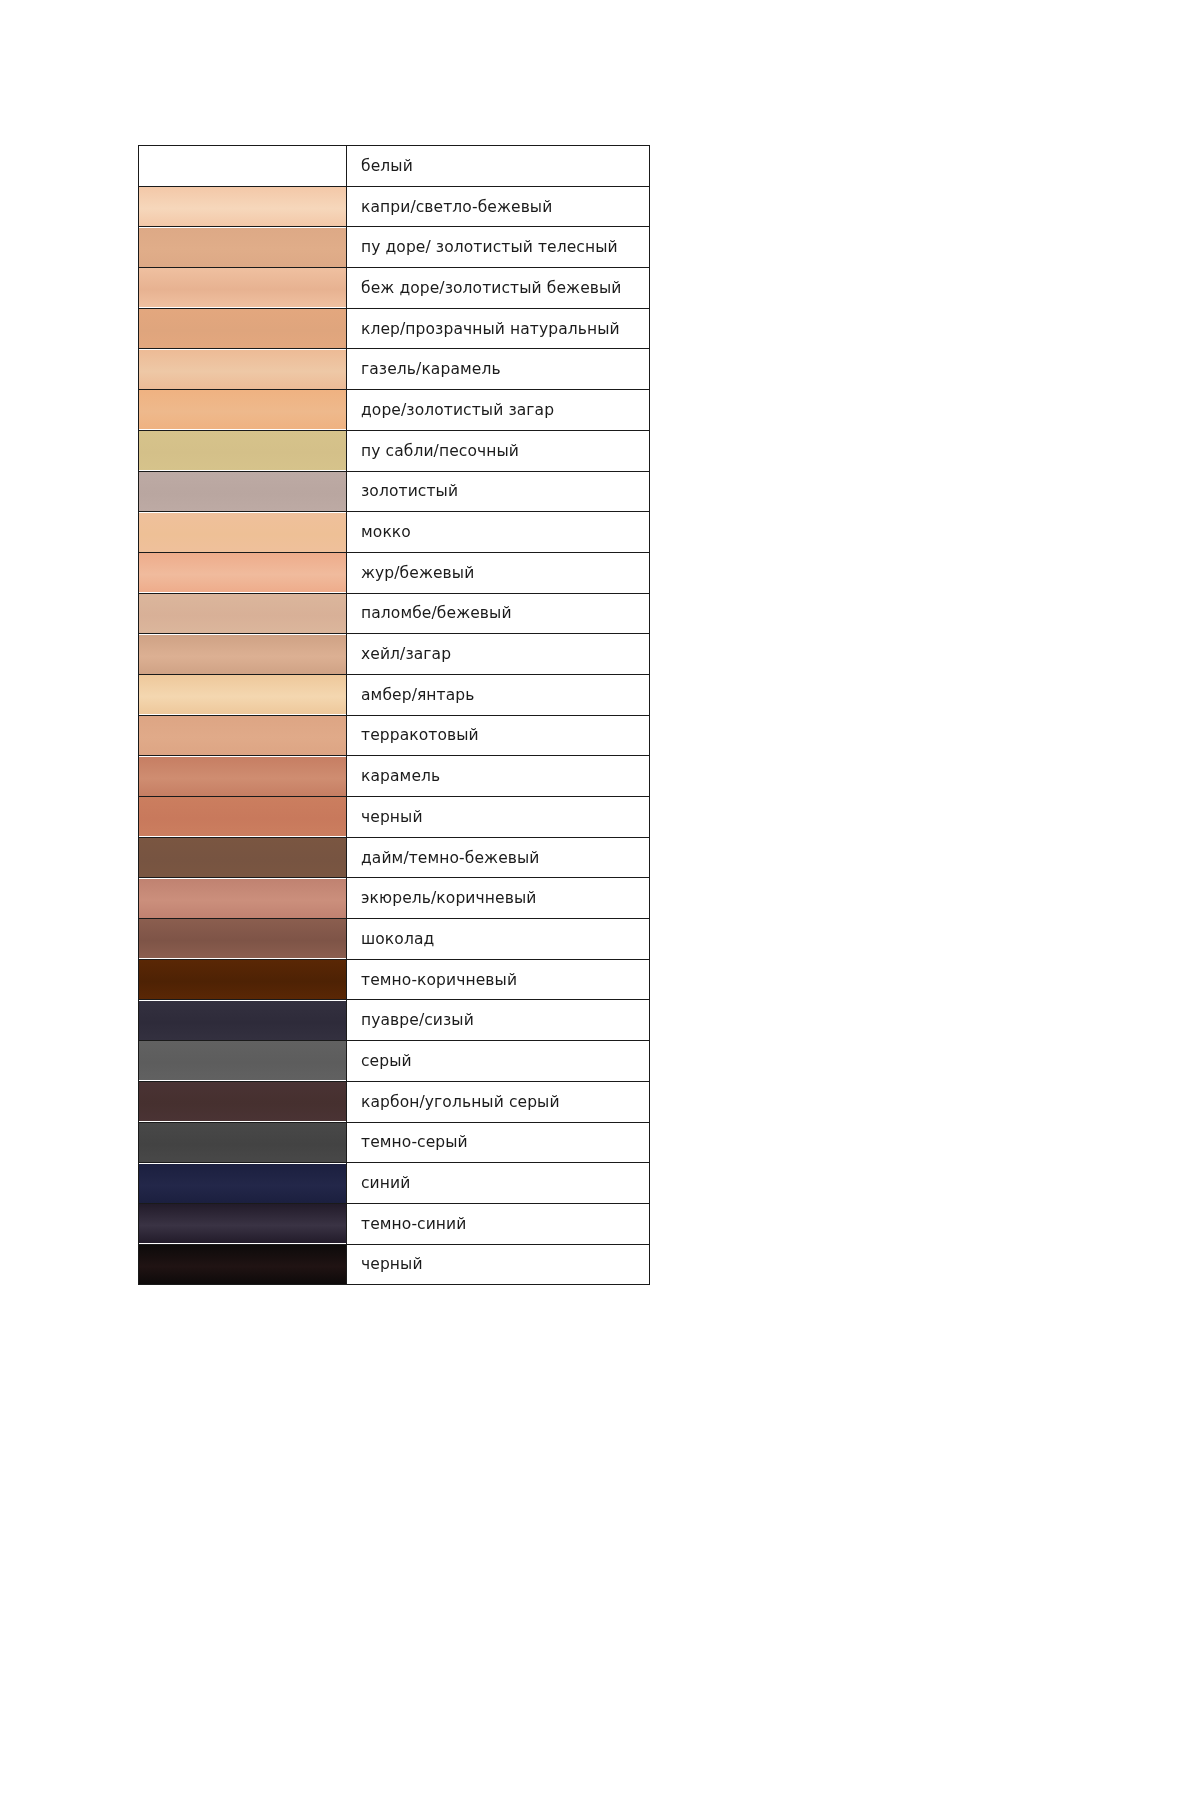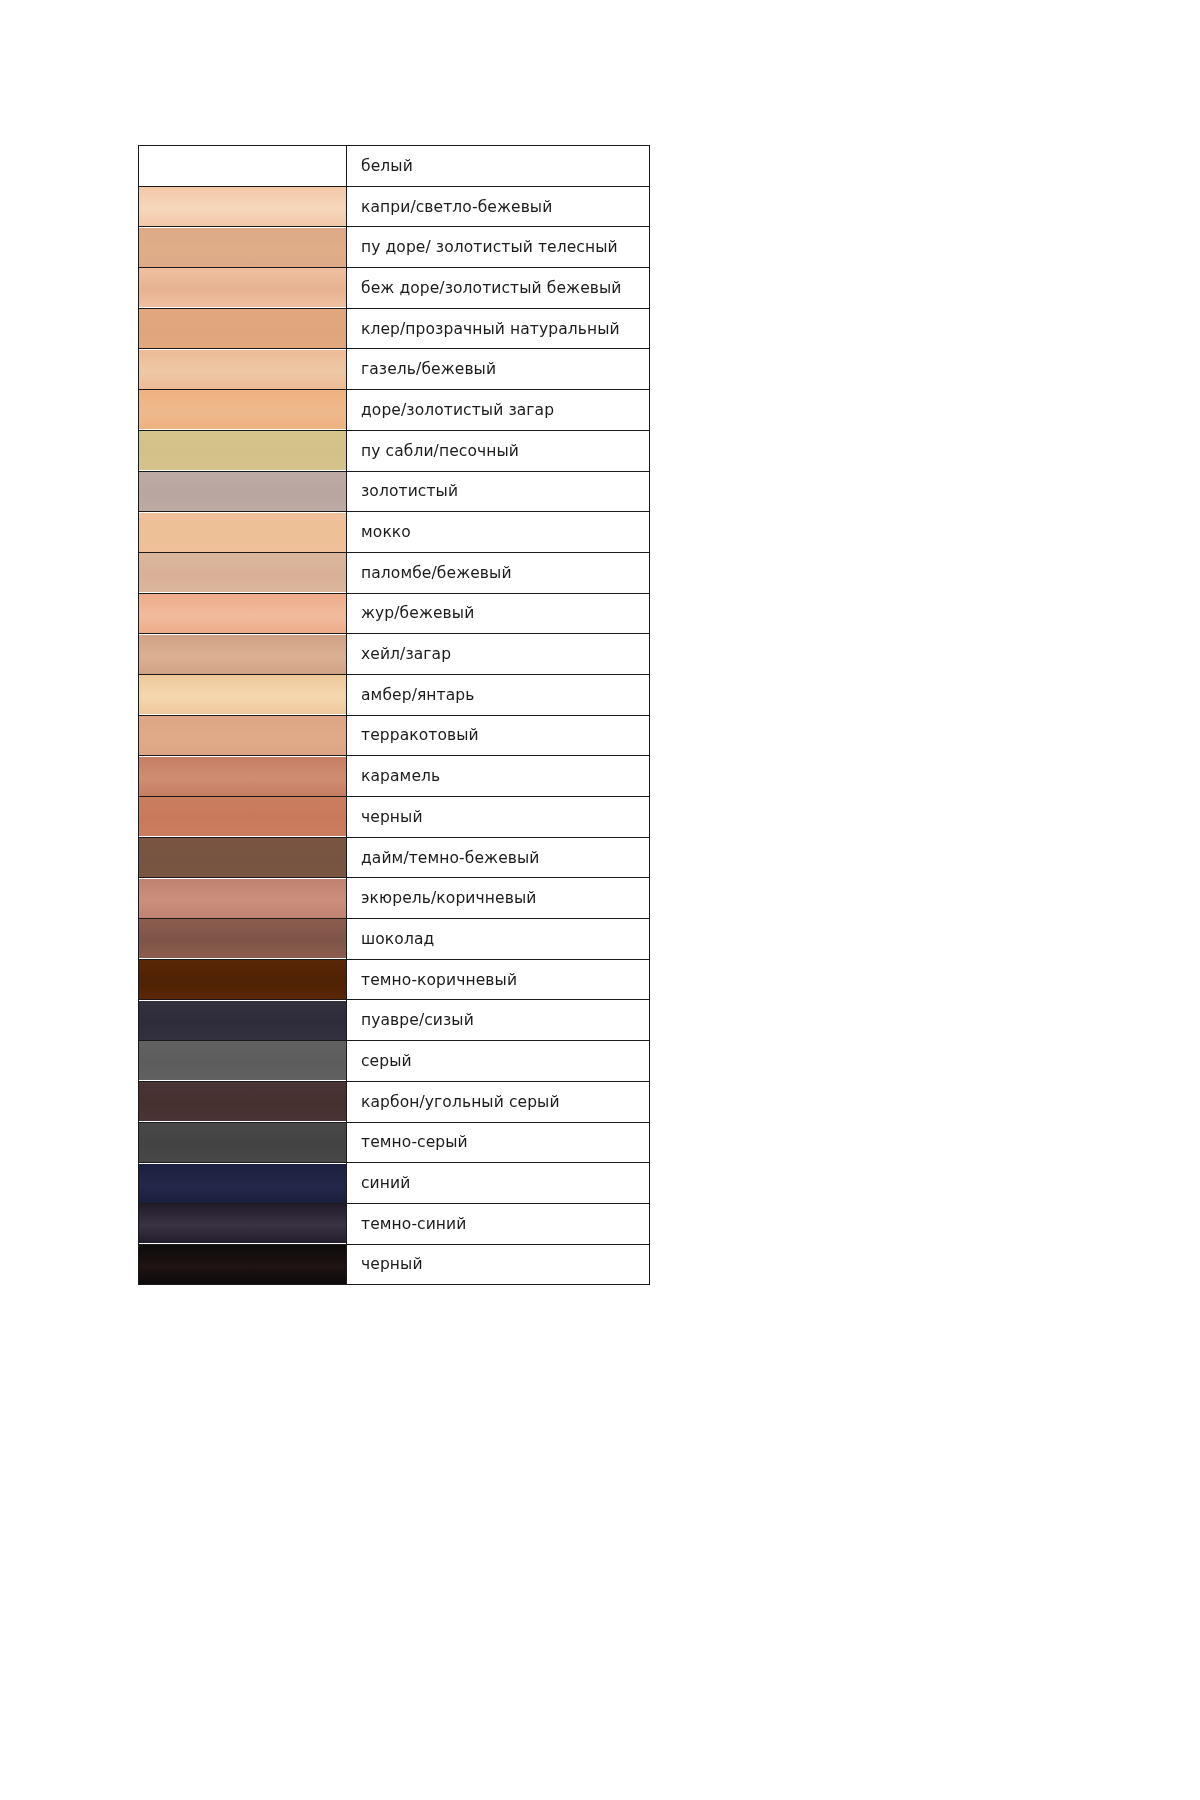--- a/index.html
+++ b/index.html
@@ -95,21 +95,21 @@
         <tr>
           <td class="swatch-cell">
             <span class="swatch" style="background: linear-gradient(rgb(227, 167, 126) 0%, rgb(223, 165, 125) 55%, rgb(227, 167, 126) 100%);"></span>
           </td>
           <td class="label-cell">клер/прозрачный натуральный</td>
         </tr>
         <tr>
           <td class="swatch-cell">
             <span class="swatch" style="background: linear-gradient(rgb(237, 187, 150) 0%, rgb(238, 200, 166) 55%, rgb(237, 187, 150) 100%);"></span>
           </td>
-          <td class="label-cell">газель/бежевый</td>
+          <td class="label-cell">газель/карамель</td>
         </tr>
         <tr>
           <td class="swatch-cell">
             <span class="swatch" style="background: linear-gradient(rgb(239, 178, 129) 0%, rgb(238, 185, 140) 55%, rgb(239, 178, 129) 100%);"></span>
           </td>
           <td class="label-cell">доре/золотистый загар</td>
         </tr>
         <tr>
           <td class="swatch-cell">
             <span class="swatch" style="background: linear-gradient(rgb(214, 195, 139) 0%, rgb(212, 192, 137) 55%, rgb(214, 195, 139) 100%);"></span>
@@ -123,29 +123,29 @@
           <td class="label-cell">золотистый</td>
         </tr>
         <tr>
           <td class="swatch-cell">
             <span class="swatch" style="background: linear-gradient(rgb(239, 192, 155) 0%, rgb(238, 192, 150) 55%, rgb(239, 192, 155) 100%);"></span>
           </td>
           <td class="label-cell">мокко</td>
         </tr>
         <tr>
           <td class="swatch-cell">
+            <span class="swatch" style="background: linear-gradient(rgb(238, 172, 139) 0%, rgb(240, 187, 157) 55%, rgb(238, 172, 139) 100%);"></span>
+          </td>
+          <td class="label-cell">жур/бежевый</td>
+        </tr>
+        <tr>
+          <td class="swatch-cell">
             <span class="swatch" style="background: linear-gradient(rgb(219, 182, 156) 0%, rgb(216, 176, 151) 55%, rgb(219, 182, 156) 100%);"></span>
           </td>
           <td class="label-cell">паломбе/бежевый</td>
-        </tr>
-        <tr>
-          <td class="swatch-cell">
-            <span class="swatch" style="background: linear-gradient(rgb(238, 172, 139) 0%, rgb(240, 187, 157) 55%, rgb(238, 172, 139) 100%);"></span>
-          </td>
-          <td class="label-cell">жур/бежевый</td>
         </tr>
         <tr>
           <td class="swatch-cell">
             <span class="swatch" style="background: linear-gradient(rgb(207, 162, 133) 0%, rgb(220, 176, 147) 55%, rgb(207, 162, 133) 100%);"></span>
           </td>
           <td class="label-cell">хейл/загар</td>
         </tr>
         <tr>
           <td class="swatch-cell">
             <span class="swatch" style="background: linear-gradient(rgb(238, 200, 155) 0%, rgb(244, 215, 176) 55%, rgb(238, 200, 155) 100%);"></span>

